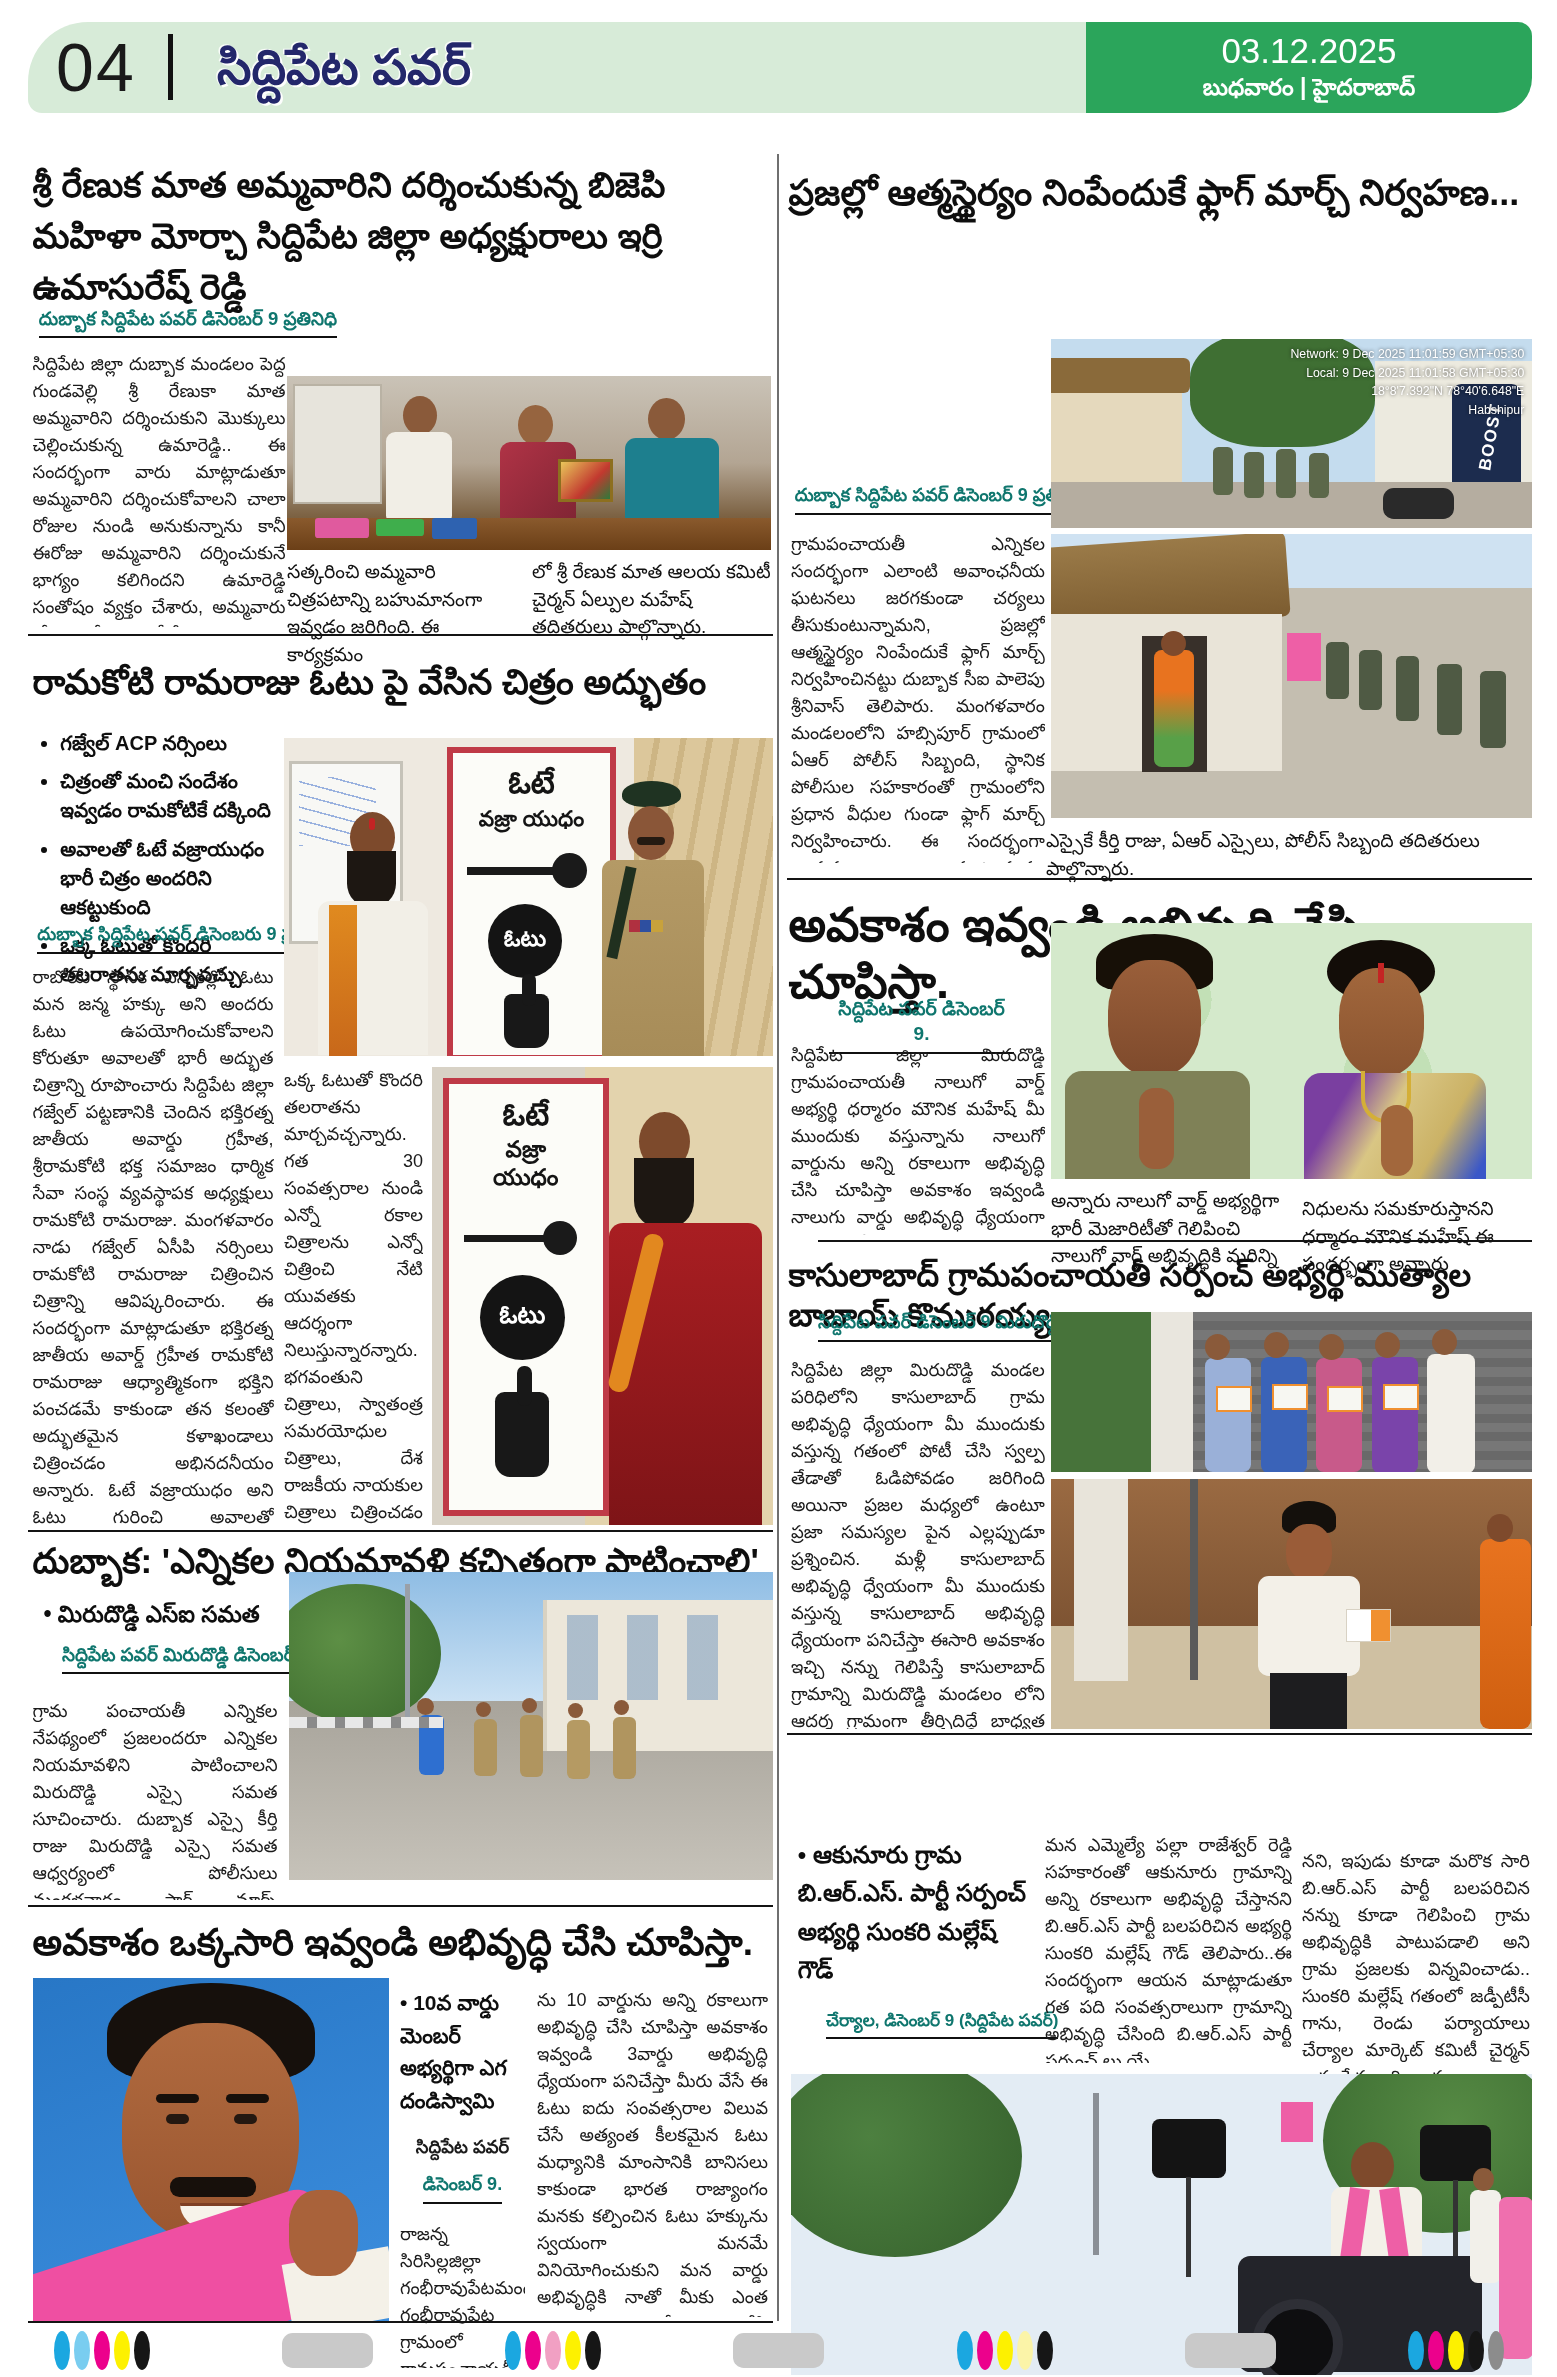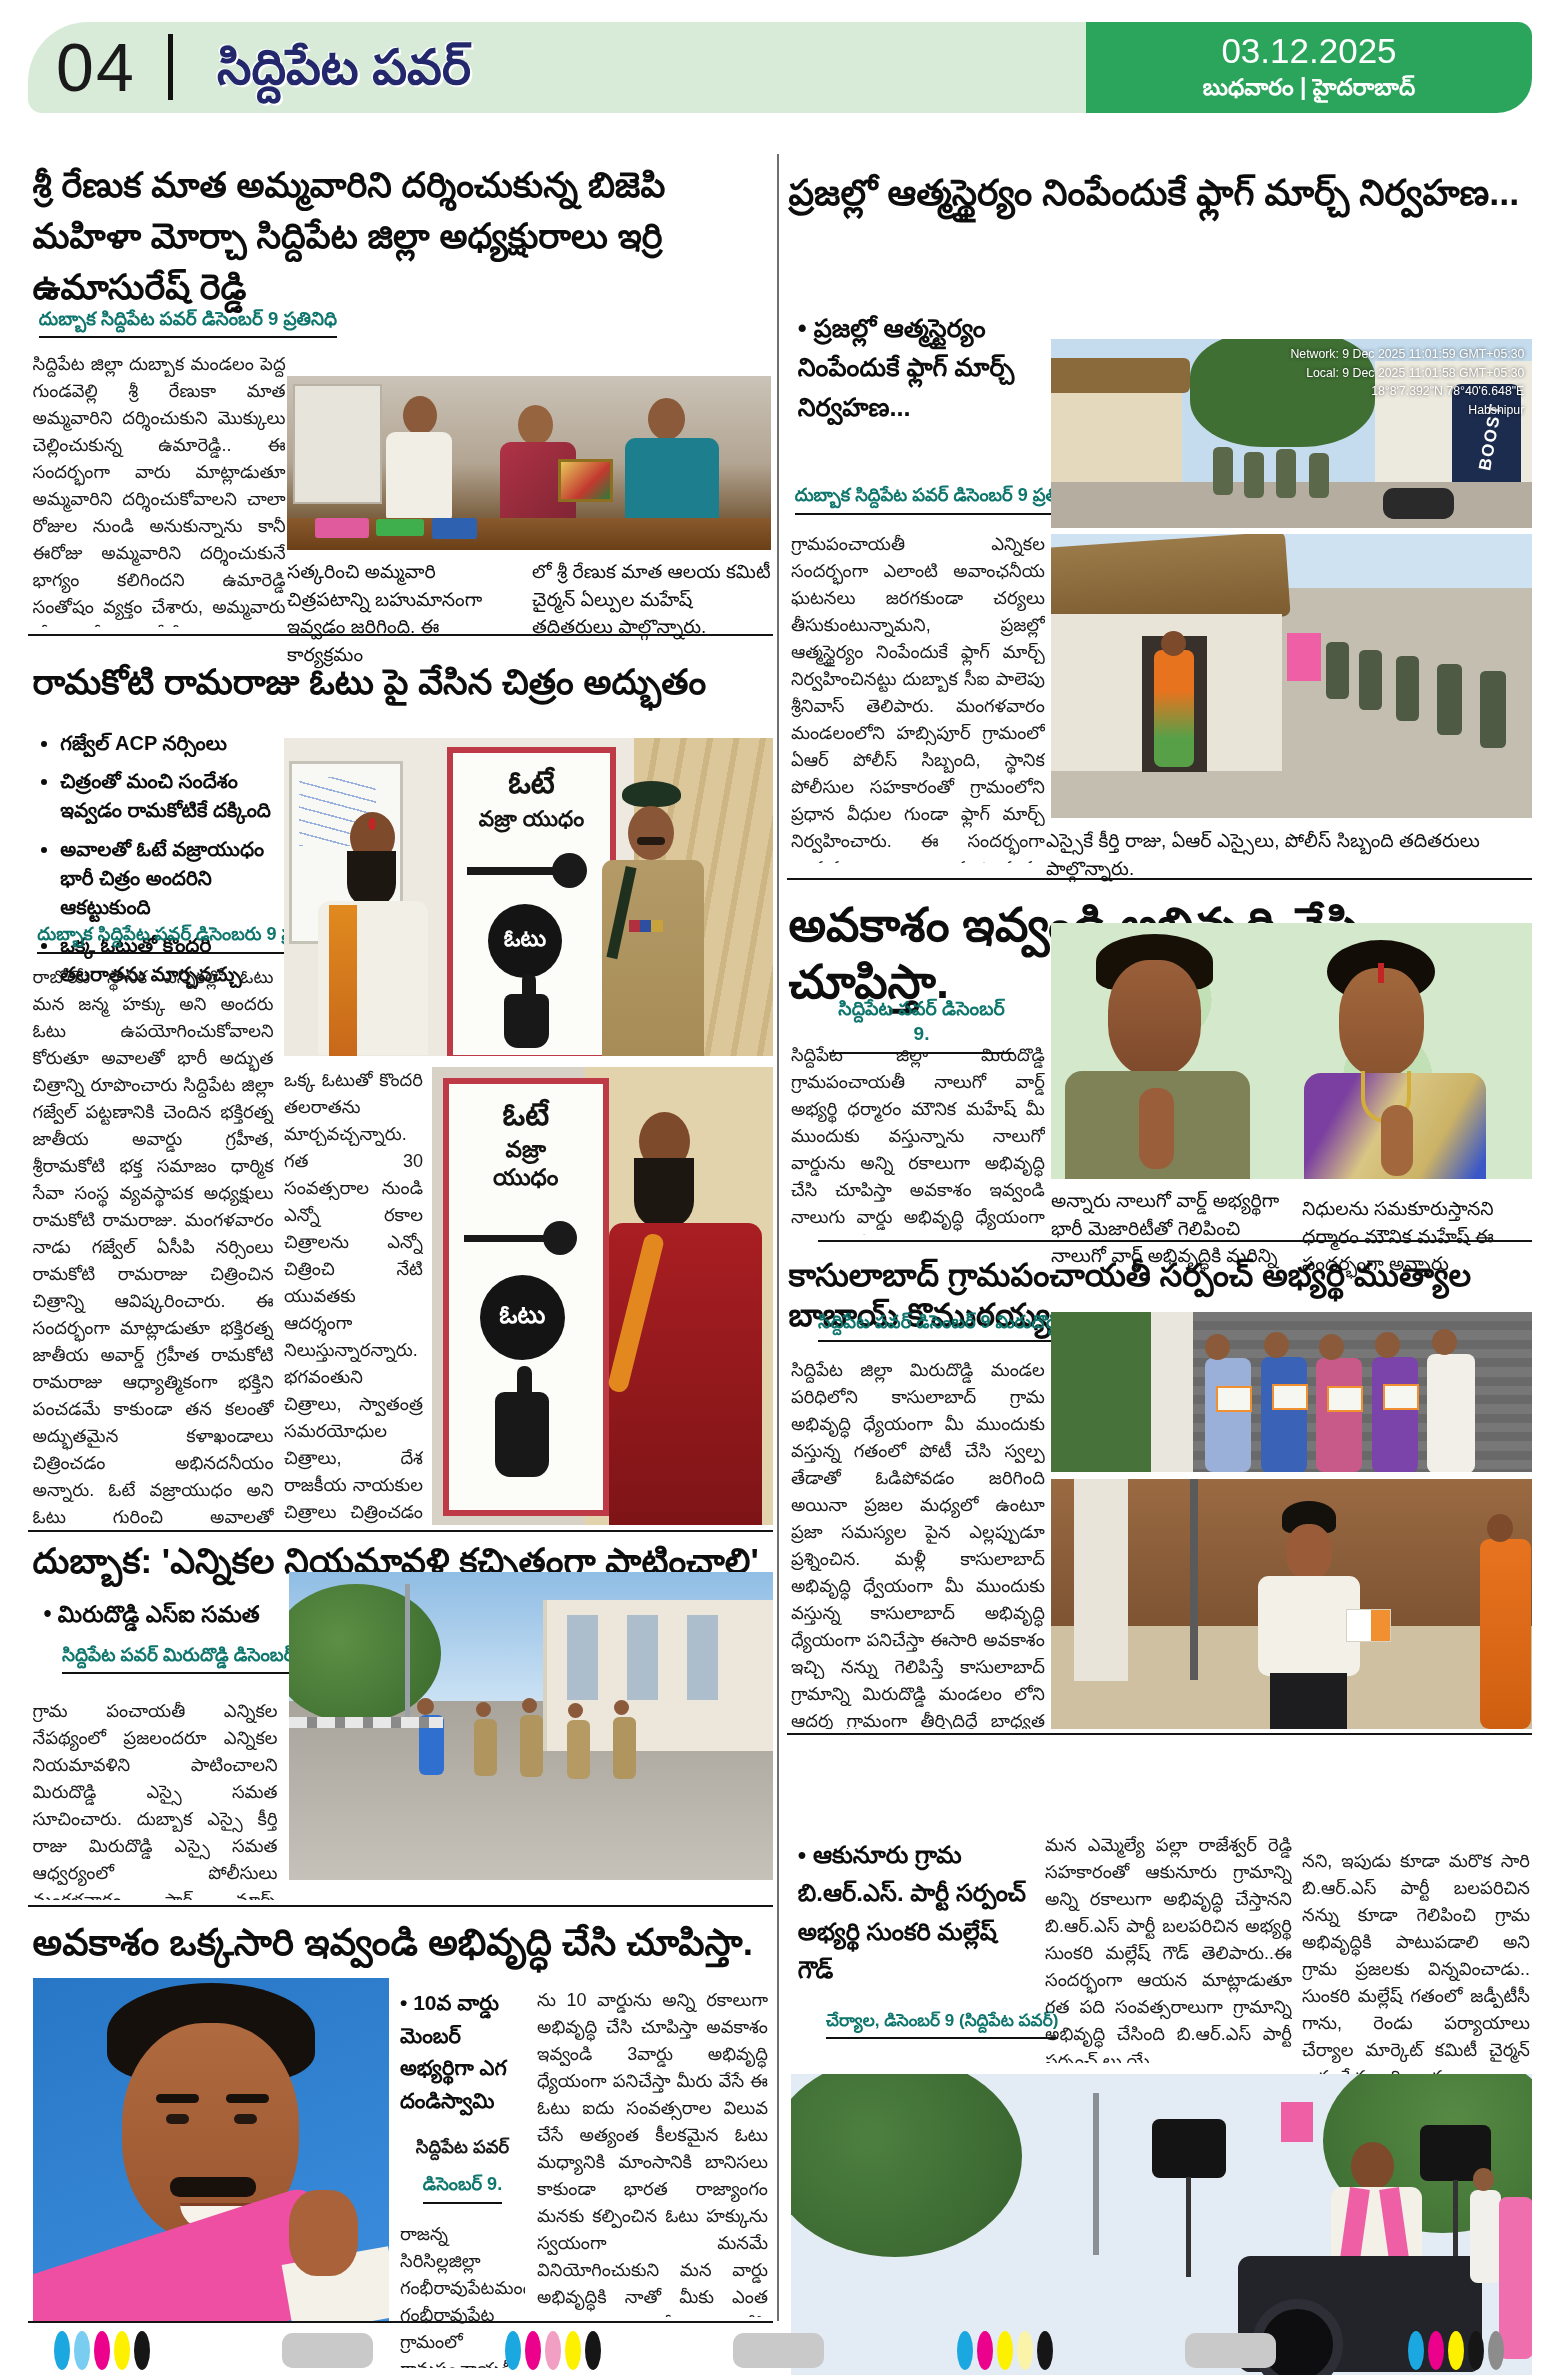--- a/index.html
+++ b/index.html
@@ -187,21 +187,20 @@
         <div style="margin-top:10.8px;"><span class="byline" style="font-size:18px;">డిసెంబర్ 9.</span></div>
       </div>
       <div class="body-text" style="margin-top:17px;height:147px;">రాజన్న సిరిసిల్లజిల్లా గంభీరావుపేటమండలం గంభీరావుపేట గ్రామంలో గ్రామపంచాయతీ 10వార్డ్ అభ్యర్థి ఎగ దండి స్వామి మీ ముందుకు వస్తున్నా</div>
     </div>
     <div class="pel body-text" style="left:509px;top:71px;width:231px;height:330px;">ను 10 వార్డును అన్ని రకాలుగా అభివృద్ధి చేసి చూపిస్తా అవకాశం ఇవ్వండి 3వార్డు అభివృద్ధి ధ్యేయంగా పనిచేస్తా మీరు వేసే ఈ ఓటు ఐదు సంవత్సరాల విలువ చేసే అత్యంత కీలకమైన ఓటు మధ్యానికి మాంసానికి బానిసలు కాకుండా భారత రాజ్యాంగం మనకు కల్పించిన ఓటు హక్కును స్వయంగా మనమే వినియోగించుకుని మన వార్డు అభివృద్ధికి నాతో మీకు ఎంత సహాయం కావాలో అంత చేసి చూపిస్తా అని ఈ సందర్భంగా గంభీరావుపేట ఎగ దండి అన్నారు 3వార్డ్ అభ్యర్థిగా భారీ మెజారిటీతో గెలిపించి 3వార్డ్ అభివృద్ధికి మరిన్ని నిధులను సమకూరుస్తాని ఎగ దండి స్వామి ఈ సందర్భంగా అన్నారు మీ అమూల్యమైన ఓటు గౌను గుర్తుకు వేసి గ్రామపంచాయతీకి మెంబర్ నన్ను పంపించగలరని కోరుతున్నాను</div>
     <div class="rule" style="left:0;top:405px;width:745px;"></div>
   </div>
 
   <div class="abs" style="left:787px;top:162px;width:745px;height:721px;">
     <div class="pel hl" style="left:1.5px;top:7.7px;width:742px;font-size:36px;line-height:1.3;">ప్రజల్లో ఆత్మస్థైర్యం నింపేందుకే ఫ్లాగ్ మార్చ్ నిర్వహణ...</div>
-    <div class="pel big-bullet" style="left:10.8px;top:147px;width:254px;font-size:25.4px;line-height:1.55;">• <span>ప్రజల్లో ఆత్మస్టైర్యం నింపేందుకే ఫ్లాగ్ మార్చ్ నిర్వహణ...</span></div>
     <div class="pel" style="left:7.7px;top:322px;"><span class="byline" style="font-size:18px;">దుబ్బాక సిద్దిపేట పవర్ డిసెంబర్ 9 ప్రతినిధి</span></div>
     <div class="pel body-text" style="left:3.9px;top:369px;width:254px;height:332px;">గ్రామపంచాయతీ ఎన్నికల సందర్భంగా ఎలాంటి అవాంఛనీయ ఘటనలు జరగకుండా చర్యలు తీసుకుంటున్నామని, ప్రజల్లో ఆత్మస్థైర్యం నింపేందుకే ఫ్లాగ్ మార్చ్ నిర్వహించినట్టు దుబ్బాక సీఐ పాలెపు శ్రీనివాస్ తెలిపారు. మంగళవారం మండలంలోని హబ్సిపూర్ గ్రామంలో ఏఆర్ పోలీస్ సిబ్బంది, స్థానిక పోలీసుల సహకారంతో గ్రామంలోని ప్రధాన వీధుల గుండా ఫ్లాగ్ మార్చ్ నిర్వహించారు. ఈ సందర్భంగా ఆయన మాట్లాడుతూ శాంతిభద్రతలకు విఘాతం కలిగిస్తే కఠిన చర్యలు తప్పవని హెచ్చరించారు. మద్యం, నగదు, ఇతర వస్తువులతో ఎవరైనా అభ్యర్థులు ఓటర్లను ప్రలోభాలకు గురిచేస్తున్నట్లు సమాచారం ఉంటే తమకు వివరాలను అందించాలని కోరారు. సామాజిక మాధ్యమాల్లో ఎవరైనా విద్వేషపూరితమైన, అభ్యంతరకరమైన కంటెంట్టు పోస్ట్ చేసినా, షేర్ చేసినా చట్టపరమైన చర్యలు తీసుకుంటామన్నారు. నిష్పక్షపాతంగా, భయం లేకుండా ప్రజలందరూ తమ ఓటు హక్కును స్వేచ్ఛగా వినియోగించుకోవాలని సూచించారు. ఈ కార్యక్రమంలో దుబ్బాక</div>
 
     <div class="ph" style="left:264px;top:177px;width:481px;height:189px;">
       <div class="pel" style="inset:0;background:#c4dcee;"></div>
       <div class="pel" style="left:139px;top:-7.7px;width:185px;height:116px;border-radius:40%;background:#3f6f33;"></div>
       <div class="pel" style="left:0;top:35px;width:131px;height:116px;background:#e5d9bd;"></div>
       <div class="pel" style="left:-7.7px;top:18.5px;width:147px;height:35px;background:#8a6a3a;border-radius:6.2px;"></div>
       <div class="pel" style="left:324px;top:21.6px;width:157px;height:147px;background:#eceadf;"></div>
       <div class="pel" style="left:401px;top:45px;width:69px;height:117px;background:#1c2c4e;border-radius:9.3px;">

